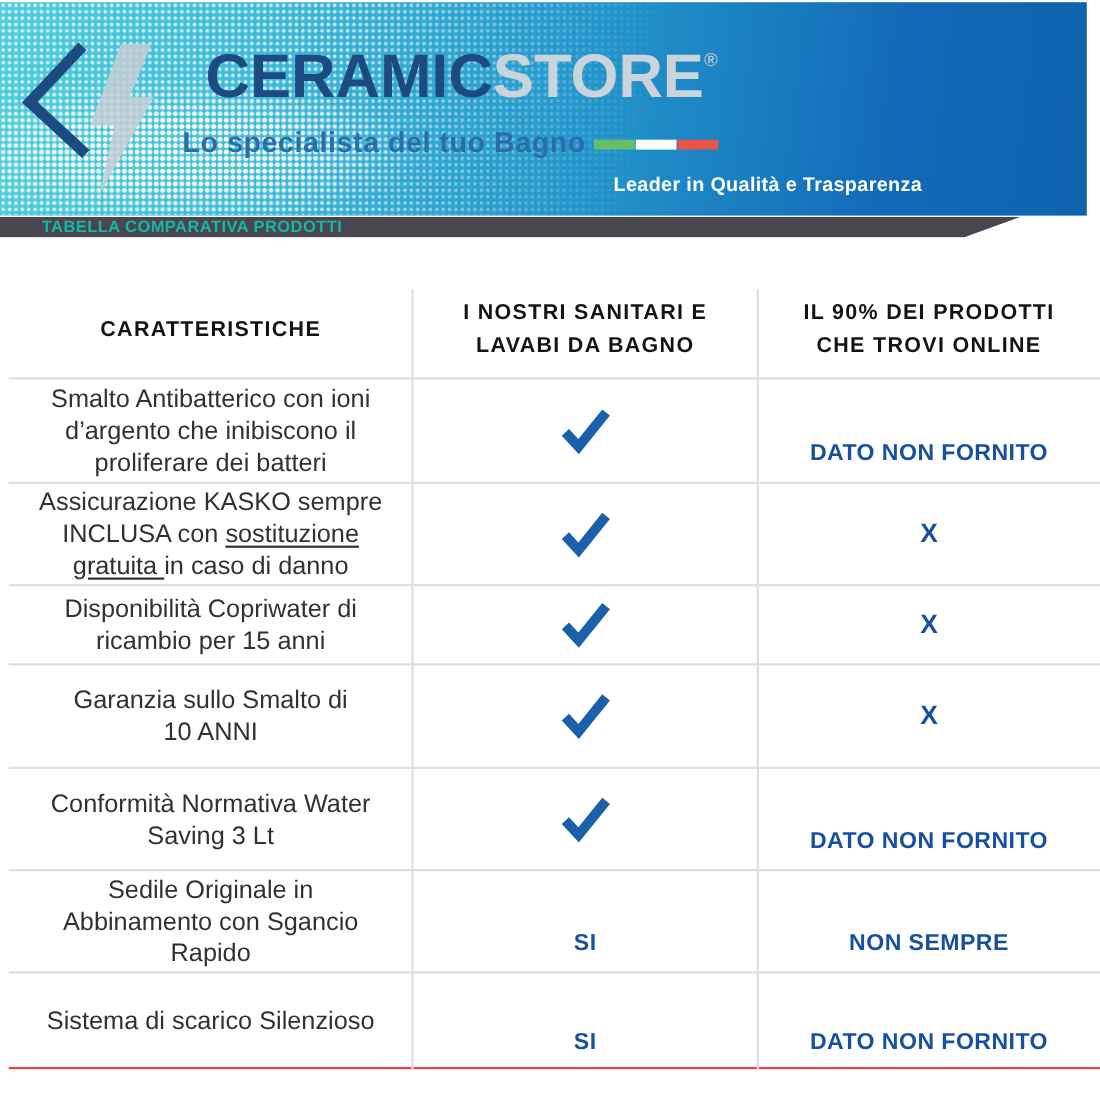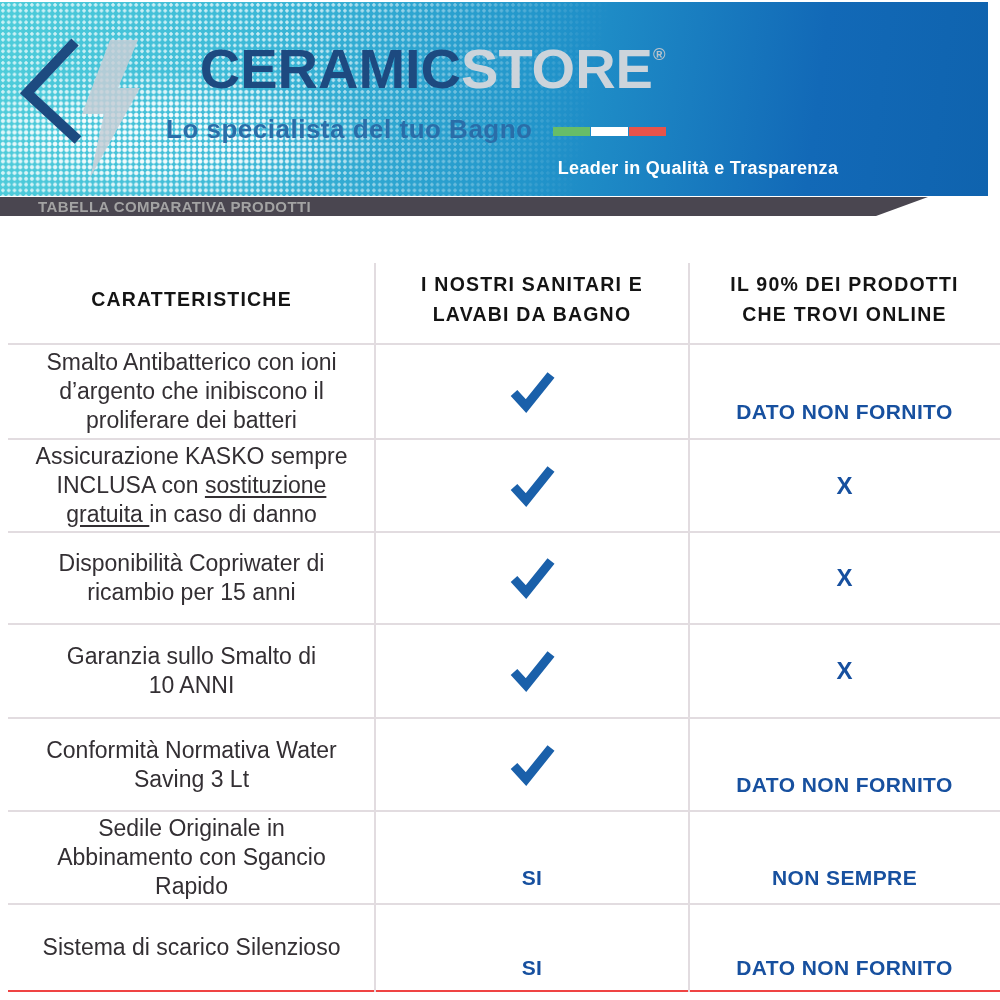--- a/index.html
+++ b/index.html
@@ -19,44 +19,44 @@
   .dots2 { background-image:radial-gradient(rgba(255,255,255,.82) 2px, rgba(255,255,255,0) 2.7px);
     background-size:5.8px 5.8px;
     -webkit-mask-image:radial-gradient(ellipse 32% 48% at 16% 70%, #000 30%, transparent 72%);
     mask-image:radial-gradient(ellipse 32% 48% at 16% 70%, #000 30%, transparent 72%); }
   .logo-mark { position:absolute; left:18px; top:26px; }
   .brand-text { position:absolute; left:166px; top:22px;text-align:right; }
   .brand-name { font-size:56px; font-weight:bold; letter-spacing:0; line-height:62px; }
   .brand-name .p1 { color:#1d4a80; }
   .brand-name .p2 { color:#ccd4db; }
   .reg { font-size:17px; color:#b9c3cc; vertical-align:28px; font-weight:bold; }
-  .tag-row { display:flex; align-items:center; gap:20px; margin-top:14px; }
+  .tag-row { display:flex; align-items:center; gap:7px; margin-top:14px; }
   .tagline { font-size:26px; font-weight:bold; color:#2a6da8; letter-spacing:.5px; }
   .flag { display:flex; gap:1px; margin-top:4px; }
   .flag-seg { width:37px; height:9px; display:block; }
   .slogan { position:absolute; left:448px; top:156px; width:500px; text-align:center;
     color:#ffffff; font-size:18px; font-weight:bold; letter-spacing:.3px; }
   .section-banner { position:absolute; top:197px; left:0; width:928px; height:19px;
-    background:#4a4650; color:#a3a3a3; font-size:15px; font-weight:bold;
+    background:#4a4650; color:#14b8a6; font-size:15px; font-weight:bold;
     letter-spacing:.4px; line-height:19px; padding-left:38px;
     clip-path:polygon(0 0, 100% 0, calc(100% - 52px) 100%, 0 100%); }
 
   
   .comparison-table { position:absolute; top:255px; left:8px; width:992px; }
   .vline { position:absolute; top:8px; bottom:0; width:2px; background:#e2dce0; }
   .vline.v1 { left:366px; } .vline.v2 { left:680px; }
   .thead, .trow { display:grid; grid-template-columns:367px 314px 311px; }
   .thead { height:88px; }
   .cell { display:flex; align-items:center; justify-content:center; text-align:center; }
   .hcell { font-size:19.5px; font-weight:bold; color:#141414; letter-spacing:1.2px;
     line-height:30px; white-space:pre-line; }
   .trow { border-top:2px solid #e2dce0; }
   .trow:last-child { border-bottom:2px solid #ef4444; }
   .trow:nth-child(1){height:95px} .trow:nth-child(2){height:93px}
-  .trow:nth-child(3){height:92px} .trow:nth-child(4){height:94px}
+  .trow:nth-child(3){height:72px} .trow:nth-child(4){height:94px}
   .trow:nth-child(5){height:93px} .trow:nth-child(6){height:93px}
   .trow:nth-child(7){height:89px}
   .rlabel { font-size:23px; line-height:29px; color:#332f33; white-space:pre-line; }
   .rlabel u { text-underline-offset:3px; }
   .bval { font-size:21px; font-weight:bold; color:#17509f; letter-spacing:.4px;margin-top:40px; }
   .xval { font-size:24px; font-weight:bold; color:#17509f; }
 </style>
 </head>
 <body>
 

